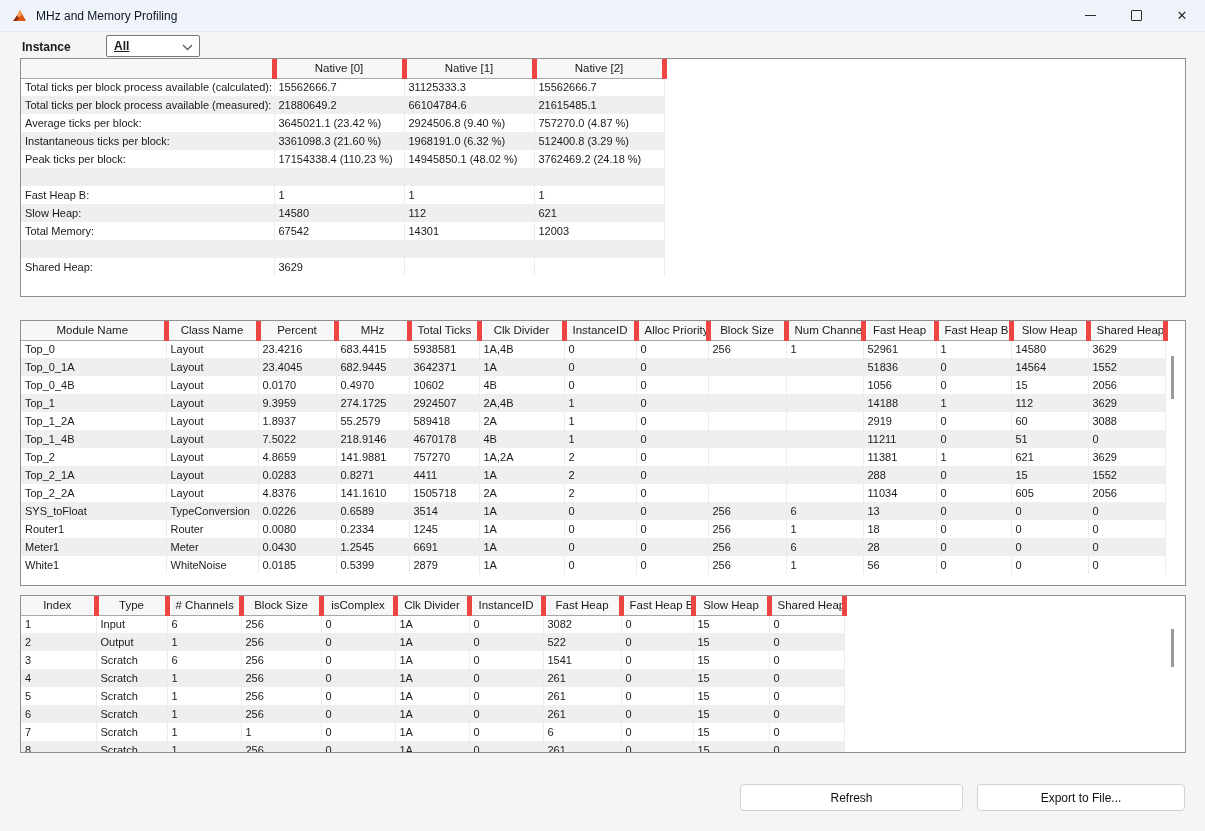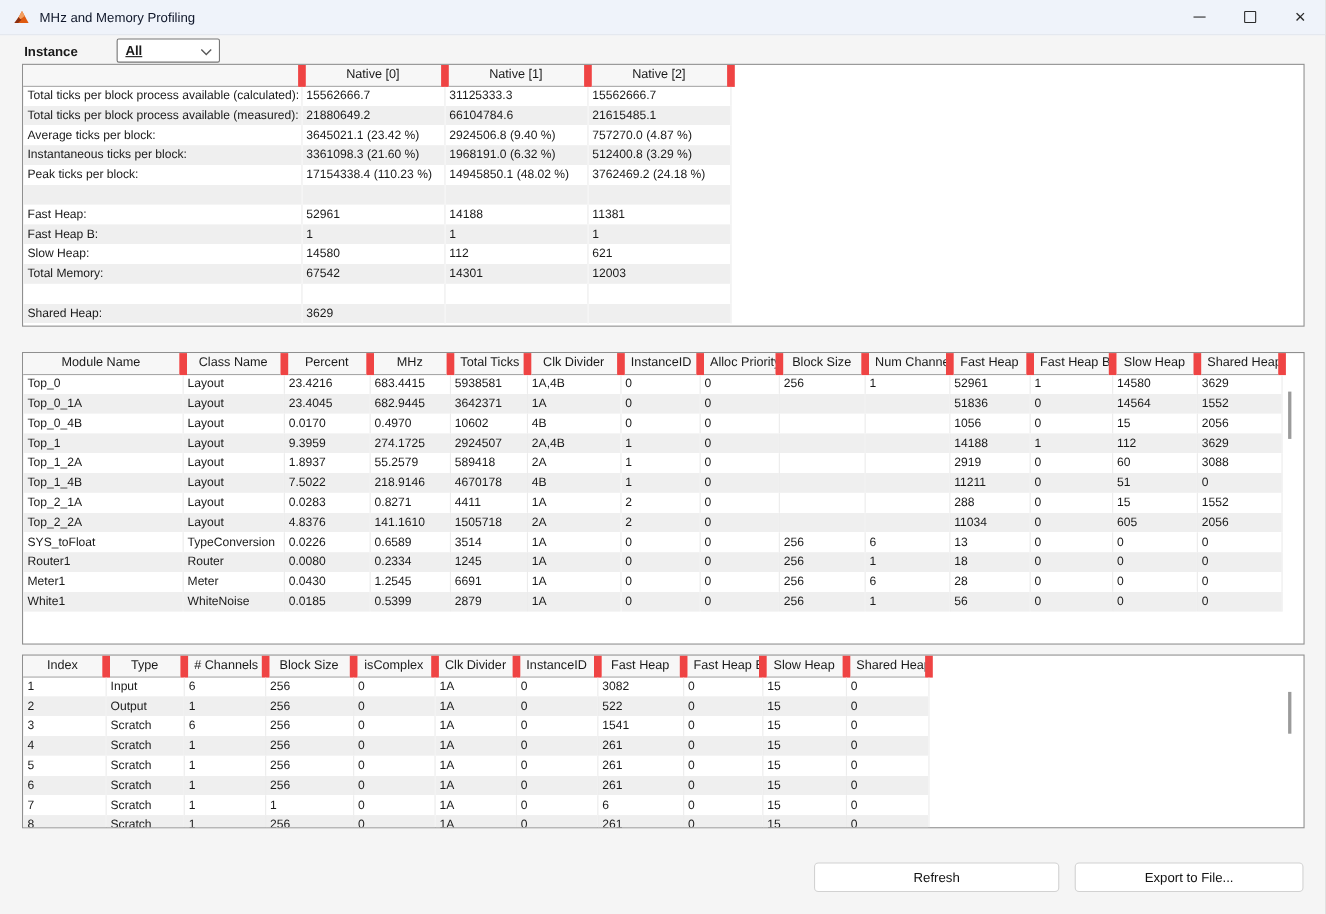--- a/index.html
+++ b/index.html
@@ -39,21 +39,21 @@
     border:1px solid var(--c-panel_border,#8f8f8f);
     overflow:hidden;
   }
   #panel-summary{left:20px;top:58px;width:1166px;height:239px;}
   #panel-modules{left:20px;top:320px;width:1166px;height:266px;}
   #panel-buffers{left:20px;top:595px;width:1166px;height:158px;}
   
   table.grid{border-collapse:collapse;table-layout:fixed;font-size:11px;color:#1a1a1a;}
   .grid th{
     height:19px;background:var(--c-header_bg,#f7f7f7);
-    border-right:7px solid #ef4444;border-bottom:1px solid #a8a8a8;
+    border-right:5px solid #ef4444;border-bottom:1px solid #a8a8a8;
     font-weight:normal;font-size:11.5px;text-align:center;
     padding:0 6px;white-space:nowrap;overflow:hidden;box-sizing:border-box;
   }
   .grid td{
     height:18px;padding:0 4px;border-right:1px solid #ececec;
     white-space:nowrap;overflow:hidden;box-sizing:border-box;text-align:left;
   }
   .grid tbody tr:nth-child(even){background:var(--c-stripe,#efefef);}
   .vscroll-thumb{position:absolute;width:3px;background:#9b9b9b;}
   
@@ -145,26 +145,20 @@
               <td>Peak ticks per block:</td>
               <td>17154338.4 (110.23 %)</td>
               <td>14945850.1 (48.02 %)</td>
               <td>3762469.2 (24.18 %)</td>
             </tr>
             <tr>
               <td></td>
               <td></td>
               <td></td>
               <td></td>
-            </tr>
-            <tr>
-              <td>Fast Heap:</td>
-              <td>52961</td>
-              <td>14188</td>
-              <td>11381</td>
             </tr>
             <tr>
               <td>Fast Heap B:</td>
               <td>1</td>
               <td>1</td>
               <td>1</td>
             </tr>
             <tr>
               <td>Slow Heap:</td>
               <td>14580</td>
@@ -322,20 +316,36 @@
               <td>1</td>
               <td>0</td>
               <td></td>
               <td></td>
               <td>11211</td>
               <td>0</td>
               <td>51</td>
               <td>0</td>
             </tr>
             <tr>
+              <td>Top_2</td>
+              <td>Layout</td>
+              <td>4.8659</td>
+              <td>141.9881</td>
+              <td>757270</td>
+              <td>1A,2A</td>
+              <td>2</td>
+              <td>0</td>
+              <td></td>
+              <td></td>
+              <td>11381</td>
+              <td>1</td>
+              <td>621</td>
+              <td>3629</td>
+            </tr>
+            <tr>
               <td>Top_2_1A</td>
               <td>Layout</td>
               <td>0.0283</td>
               <td>0.8271</td>
               <td>4411</td>
               <td>1A</td>
               <td>2</td>
               <td>0</td>
               <td></td>
               <td></td>

